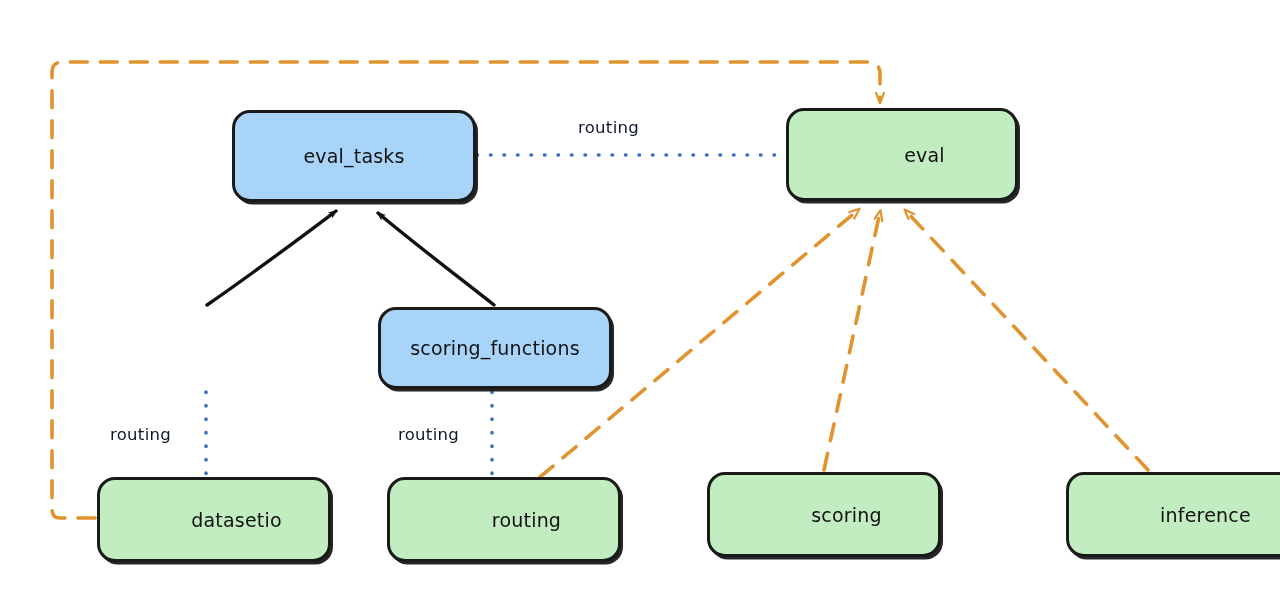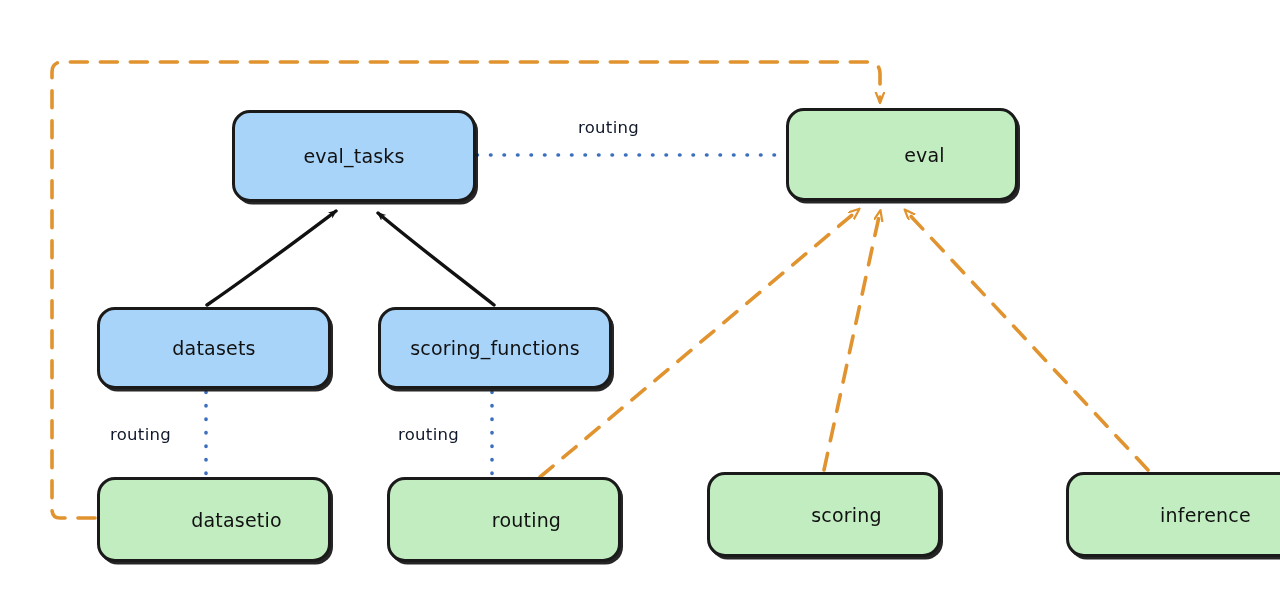--- a/index.html
+++ b/index.html
@@ -88,23 +88,20 @@
   </svg>
 
   <div class="node blue" style="left:232px; top:110px; width:244px; height:92px;">
     <span>eval_tasks</span>
   </div>
 
   <div class="node green" style="left:786px; top:108px; width:232px; height:93px;">
     <span>eval</span>
   </div>
 
-  <div class="node blue" style="left:97px; top:307px; width:234px; height:82px;">
-    <span>datasets</span>
-  </div>
 
   <div class="node blue" style="left:378px; top:307px; width:234px; height:82px;">
     <span>scoring_functions</span>
   </div>
 
   <div class="node green" style="left:97px; top:477px; width:234px; height:85px;">
     <span>datasetio</span>
   </div>
 
   <div class="node green" style="left:387px; top:477px; width:234px; height:85px;">

